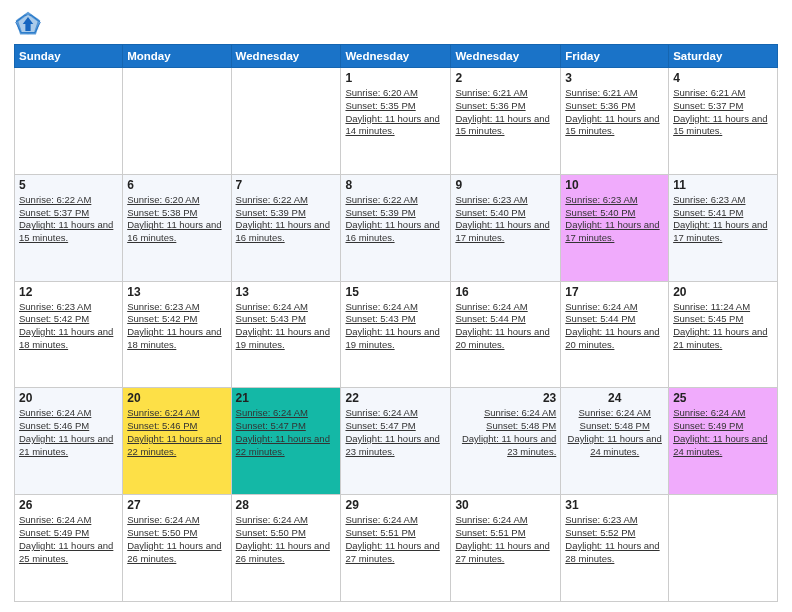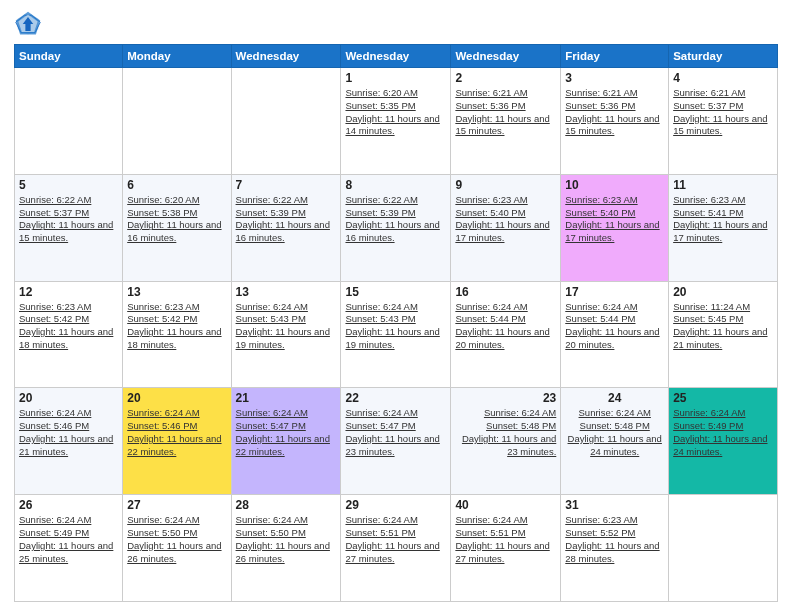--- a/index.html
+++ b/index.html
@@ -256,21 +256,21 @@
             <div class="day-info">Sunrise: 6:24 AM
 Sunset: 5:46 PM
 Daylight: 11 hours and 21 minutes.</div>
           </td>
           <td style="background: #fde047;">
             <span class="day-number">20</span>
             <div class="day-info">Sunrise: 6:24 AM
 Sunset: 5:46 PM
 Daylight: 11 hours and 22 minutes.</div>
           </td>
-          <td style="background: #c4b5fd;">
+          <td style="background: #14b8a6;">
             <span class="day-number">21</span>
             <div class="day-info">Sunrise: 6:24 AM
 Sunset: 5:47 PM
 Daylight: 11 hours and 22 minutes.</div>
           </td>
           <td style="background: rgb(244, 247, 252);">
             <span class="day-number">22</span>
             <div class="day-info">Sunrise: 6:24 AM
 Sunset: 5:47 PM
 Daylight: 11 hours and 23 minutes.</div>
@@ -280,21 +280,21 @@
             <div class="day-info">Sunrise: 6:24 AM
 Sunset: 5:48 PM
 Daylight: 11 hours and 23 minutes.</div>
           </td>
           <td style="background: rgb(244, 247, 252); text-align: center;">
             <span class="day-number">24</span>
             <div class="day-info">Sunrise: 6:24 AM
 Sunset: 5:48 PM
 Daylight: 11 hours and 24 minutes.</div>
           </td>
-          <td style="background: #14b8a6;">
+          <td style="background: #f0abfc;">
             <span class="day-number">25</span>
             <div class="day-info">Sunrise: 6:24 AM
 Sunset: 5:49 PM
 Daylight: 11 hours and 24 minutes.</div>
           </td>
         </tr>
         <tr>
           <td>
             <span class="day-number">26</span>
             <div class="day-info">Sunrise: 6:24 AM
@@ -313,21 +313,21 @@
 Sunset: 5:50 PM
 Daylight: 11 hours and 26 minutes.</div>
           </td>
           <td>
             <span class="day-number">29</span>
             <div class="day-info">Sunrise: 6:24 AM
 Sunset: 5:51 PM
 Daylight: 11 hours and 27 minutes.</div>
           </td>
           <td>
-            <span class="day-number">40</span>
+            <span class="day-number">30</span>
             <div class="day-info">Sunrise: 6:24 AM
 Sunset: 5:51 PM
 Daylight: 11 hours and 27 minutes.</div>
           </td>
           <td>
             <span class="day-number">31</span>
             <div class="day-info">Sunrise: 6:23 AM
 Sunset: 5:52 PM
 Daylight: 11 hours and 28 minutes.</div>
           </td>

